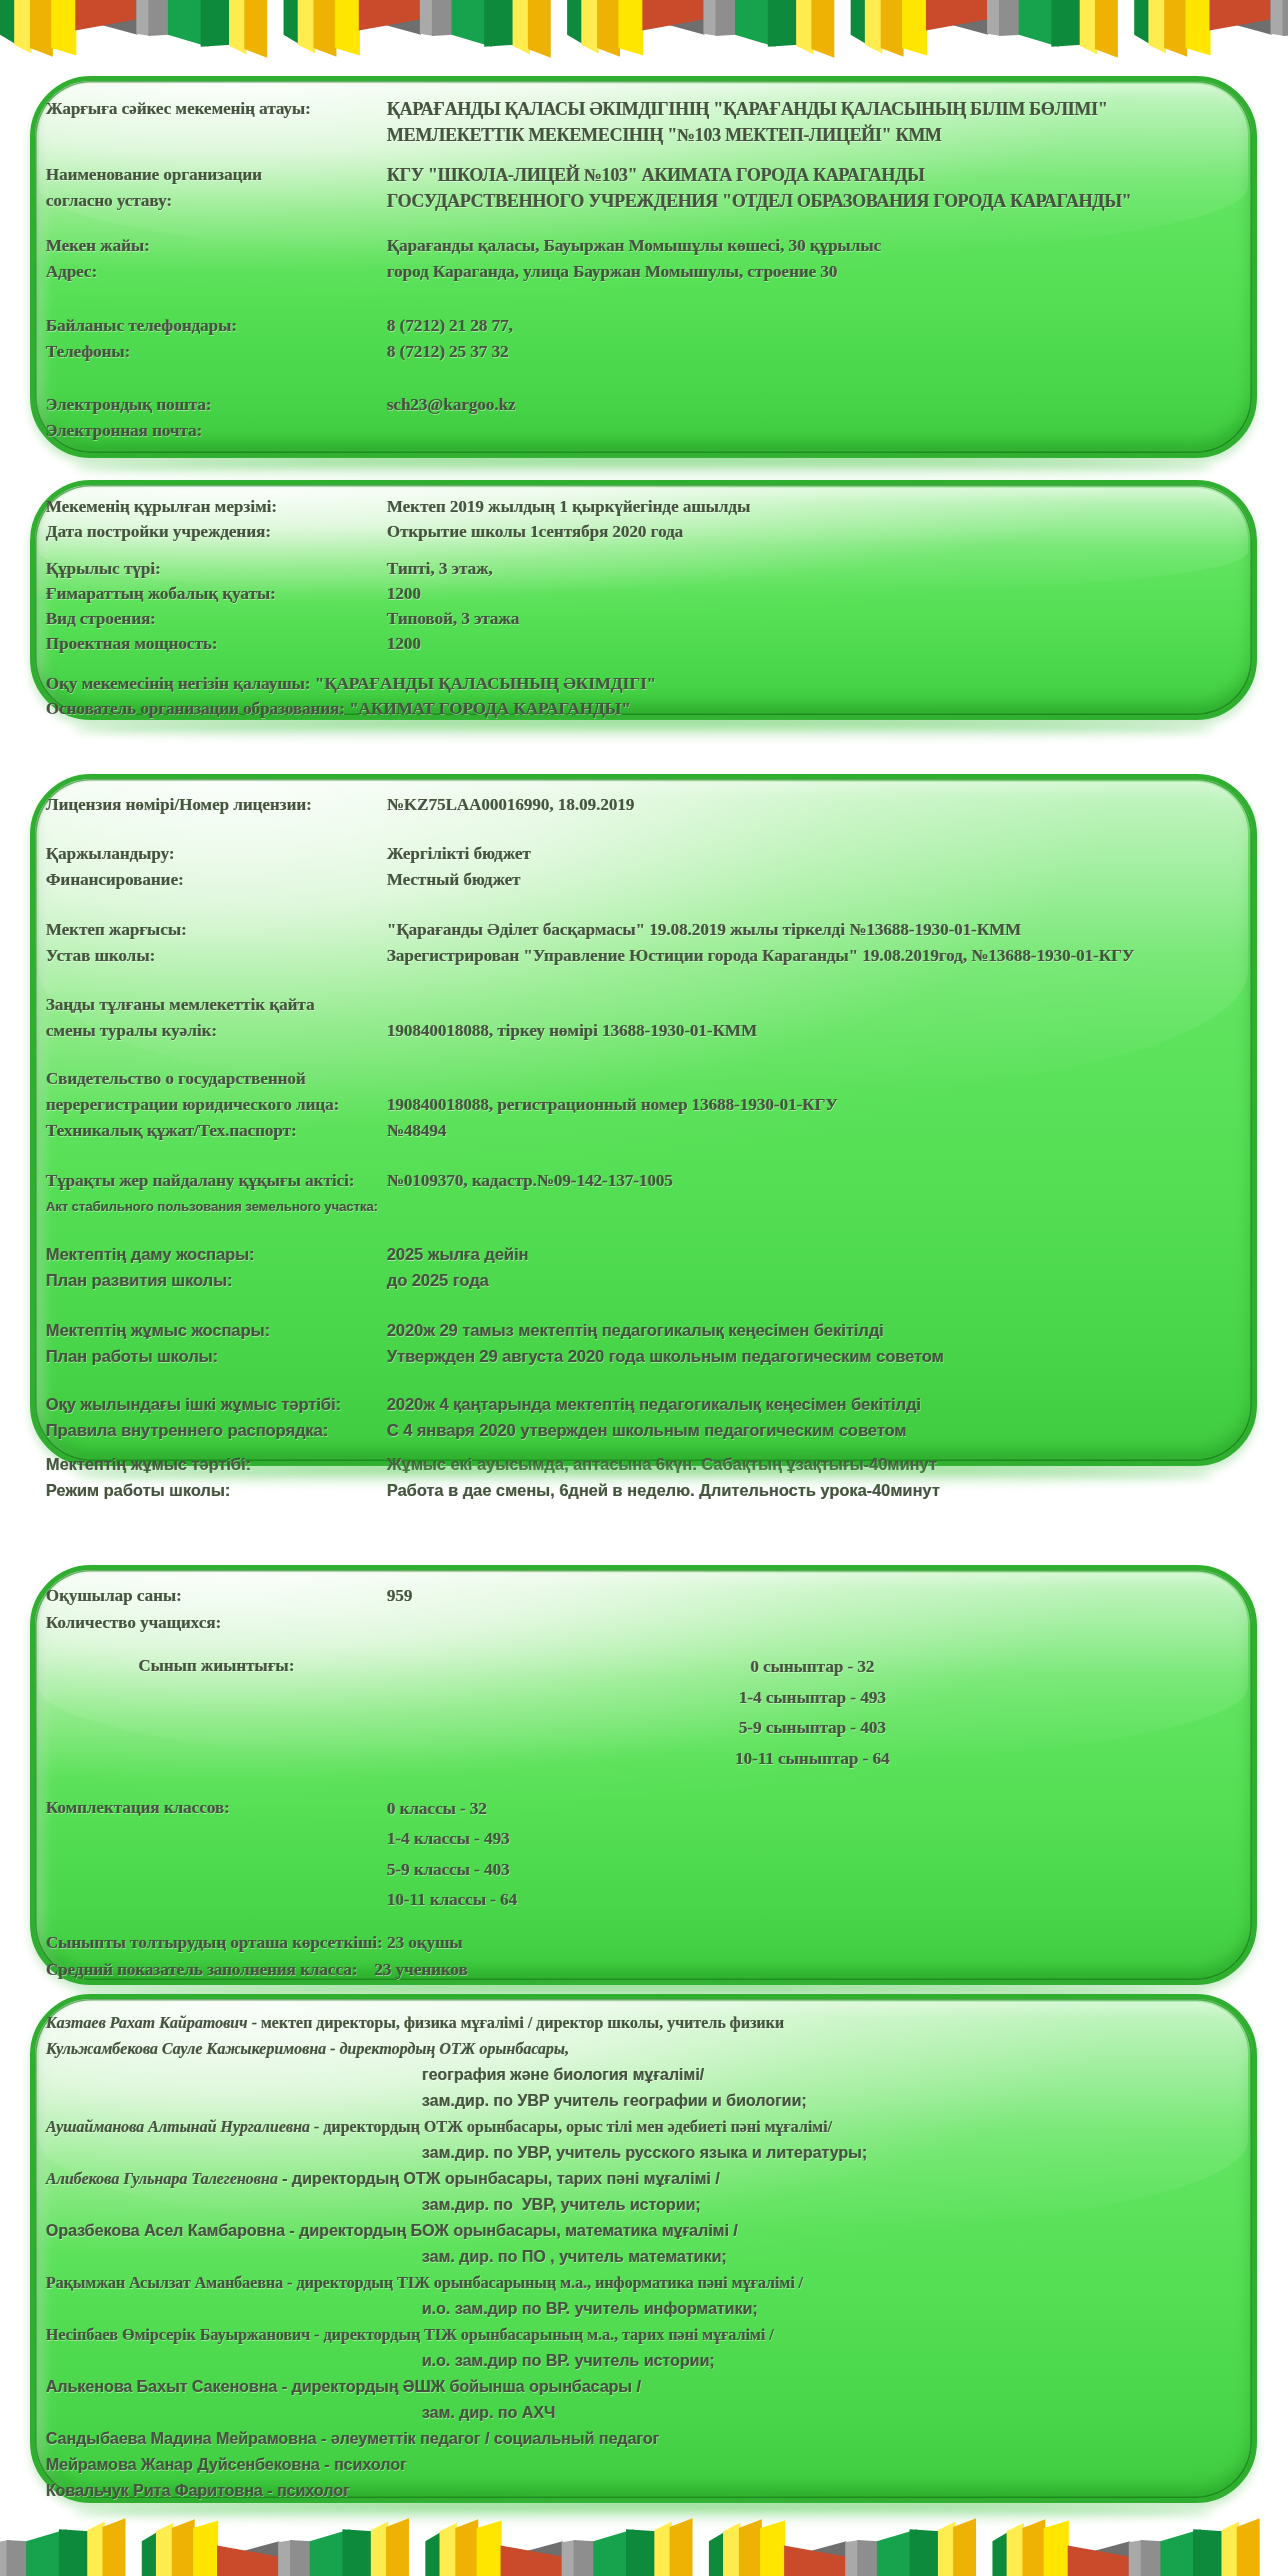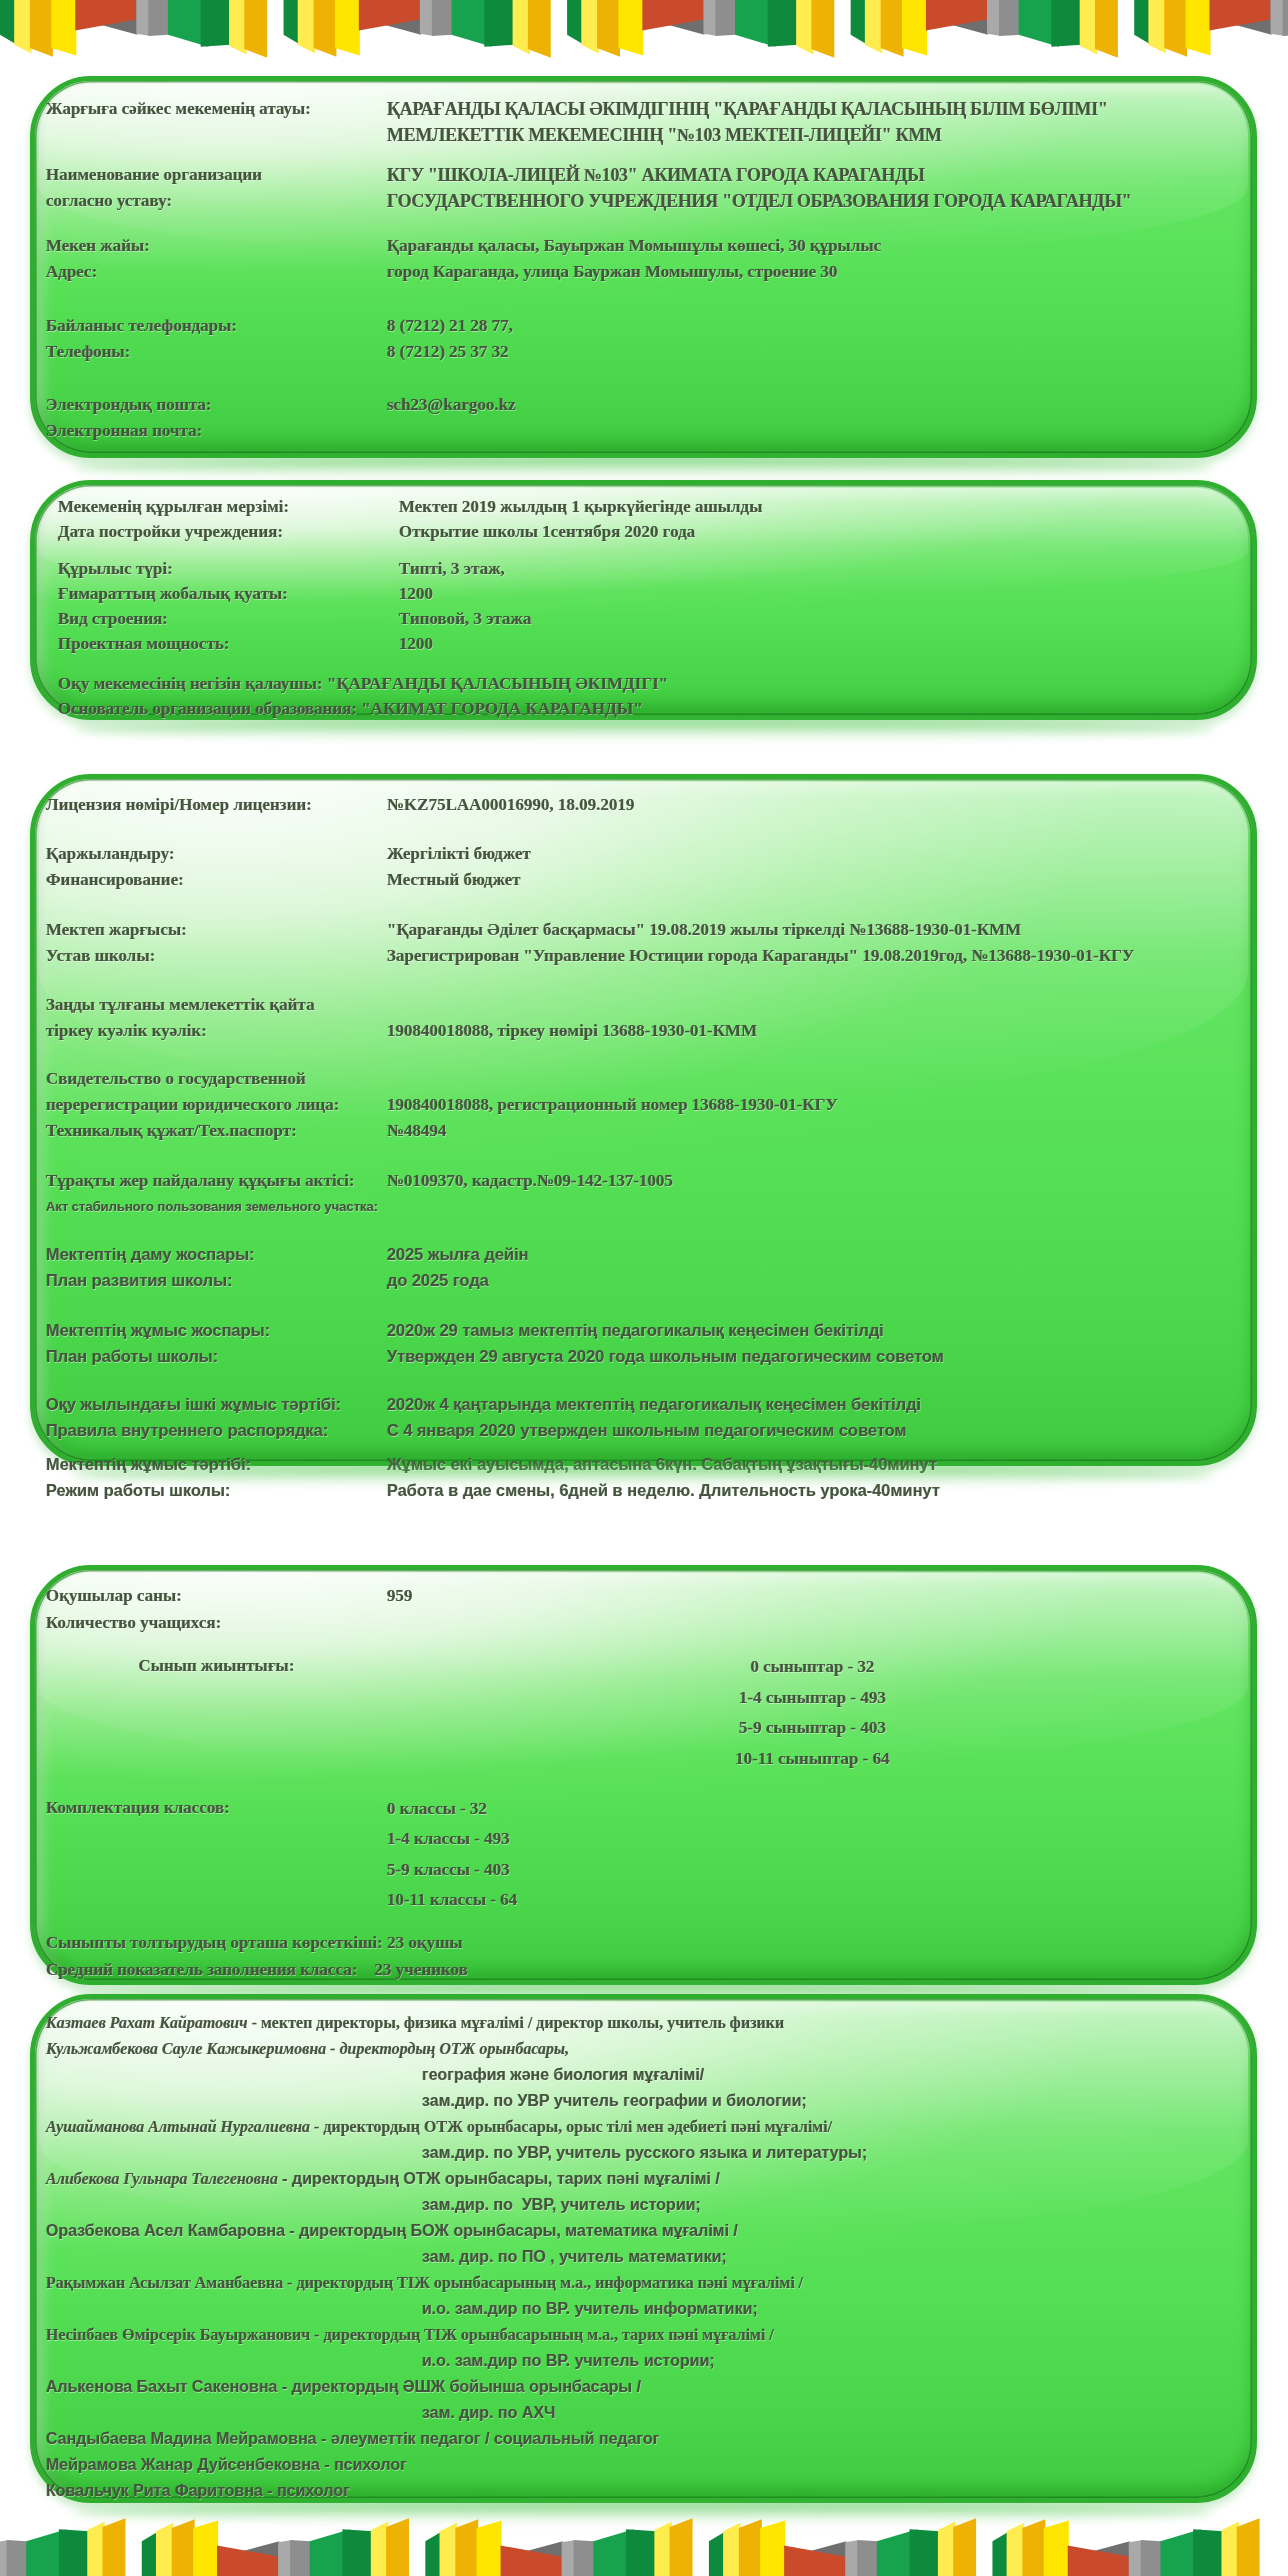--- a/index.html
+++ b/index.html
@@ -28,21 +28,21 @@
   .panel::after{content:"";position:absolute;left:38px;right:38px;top:100%;margin-top:4.4px;height:22px;
          border-radius:50%;background:linear-gradient(180deg,rgba(70,200,70,.55),rgba(70,200,70,0));
          filter:blur(4.4px);}
   #p1{top:76px;height:382px;}
   #p2{top:480px;height:240px;}
   #p3{top:774px;height:692px;}
   #p4{top:1565px;height:420px;}
   #p5{top:1994px;height:509px;}
 
   .panel-body{position:relative;padding:15.3px 14px 0 11px;}
-  #p2 .panel-body{padding-top:8.7px;margin-left:12px;}
+  #p2 .panel-body{padding-top:8.7px;}
   #p3 .panel-body{padding-top:13px;}
   #p4 .panel-body{padding-top:12px;}
   #p5 .panel-body{padding-top:11px;}
 
   
   .row{display:flex;align-items:flex-start;line-height:26px;font-size:17px;
        text-shadow:0.5px 0.5px 0 rgba(255,255,255,.45), -0.5px -0.5px 0.5px rgba(18,70,18,.4);}
   #p2 .row{line-height:25px;}
   #p4 .row{line-height:27px;}
   .lbl{width:341px;flex:none;}
@@ -210,21 +210,21 @@
           <div class="val">"Қарағанды Әділет басқармасы" 19.08.2019 жылы тіркелді №13688-1930-01-КММ</div>
         </div>
         <div class="row">
           <div class="lbl">Устав школы:</div>
           <div class="val">Зарегистрирован "Управление Юстиции города Караганды" 19.08.2019год, №13688-1930-01-КГУ</div>
         </div>
         <div class="row">
           <div class="lbl">Заңды тұлғаны мемлекеттік қайта</div>
         </div>
         <div class="row">
-          <div class="lbl">тіркеу куәлік куәлік:</div>
+          <div class="lbl">смены туралы куәлік:</div>
           <div class="val">190840018088, тіркеу нөмірі 13688-1930-01-КММ</div>
         </div>
         <div class="row">
           <div class="lbl">Свидетельство о государственной</div>
         </div>
         <div class="row">
           <div class="lbl">перерегистрации юридического лица:</div>
           <div class="val">190840018088, регистрационный номер 13688-1930-01-КГУ</div>
         </div>
         <div class="row">

